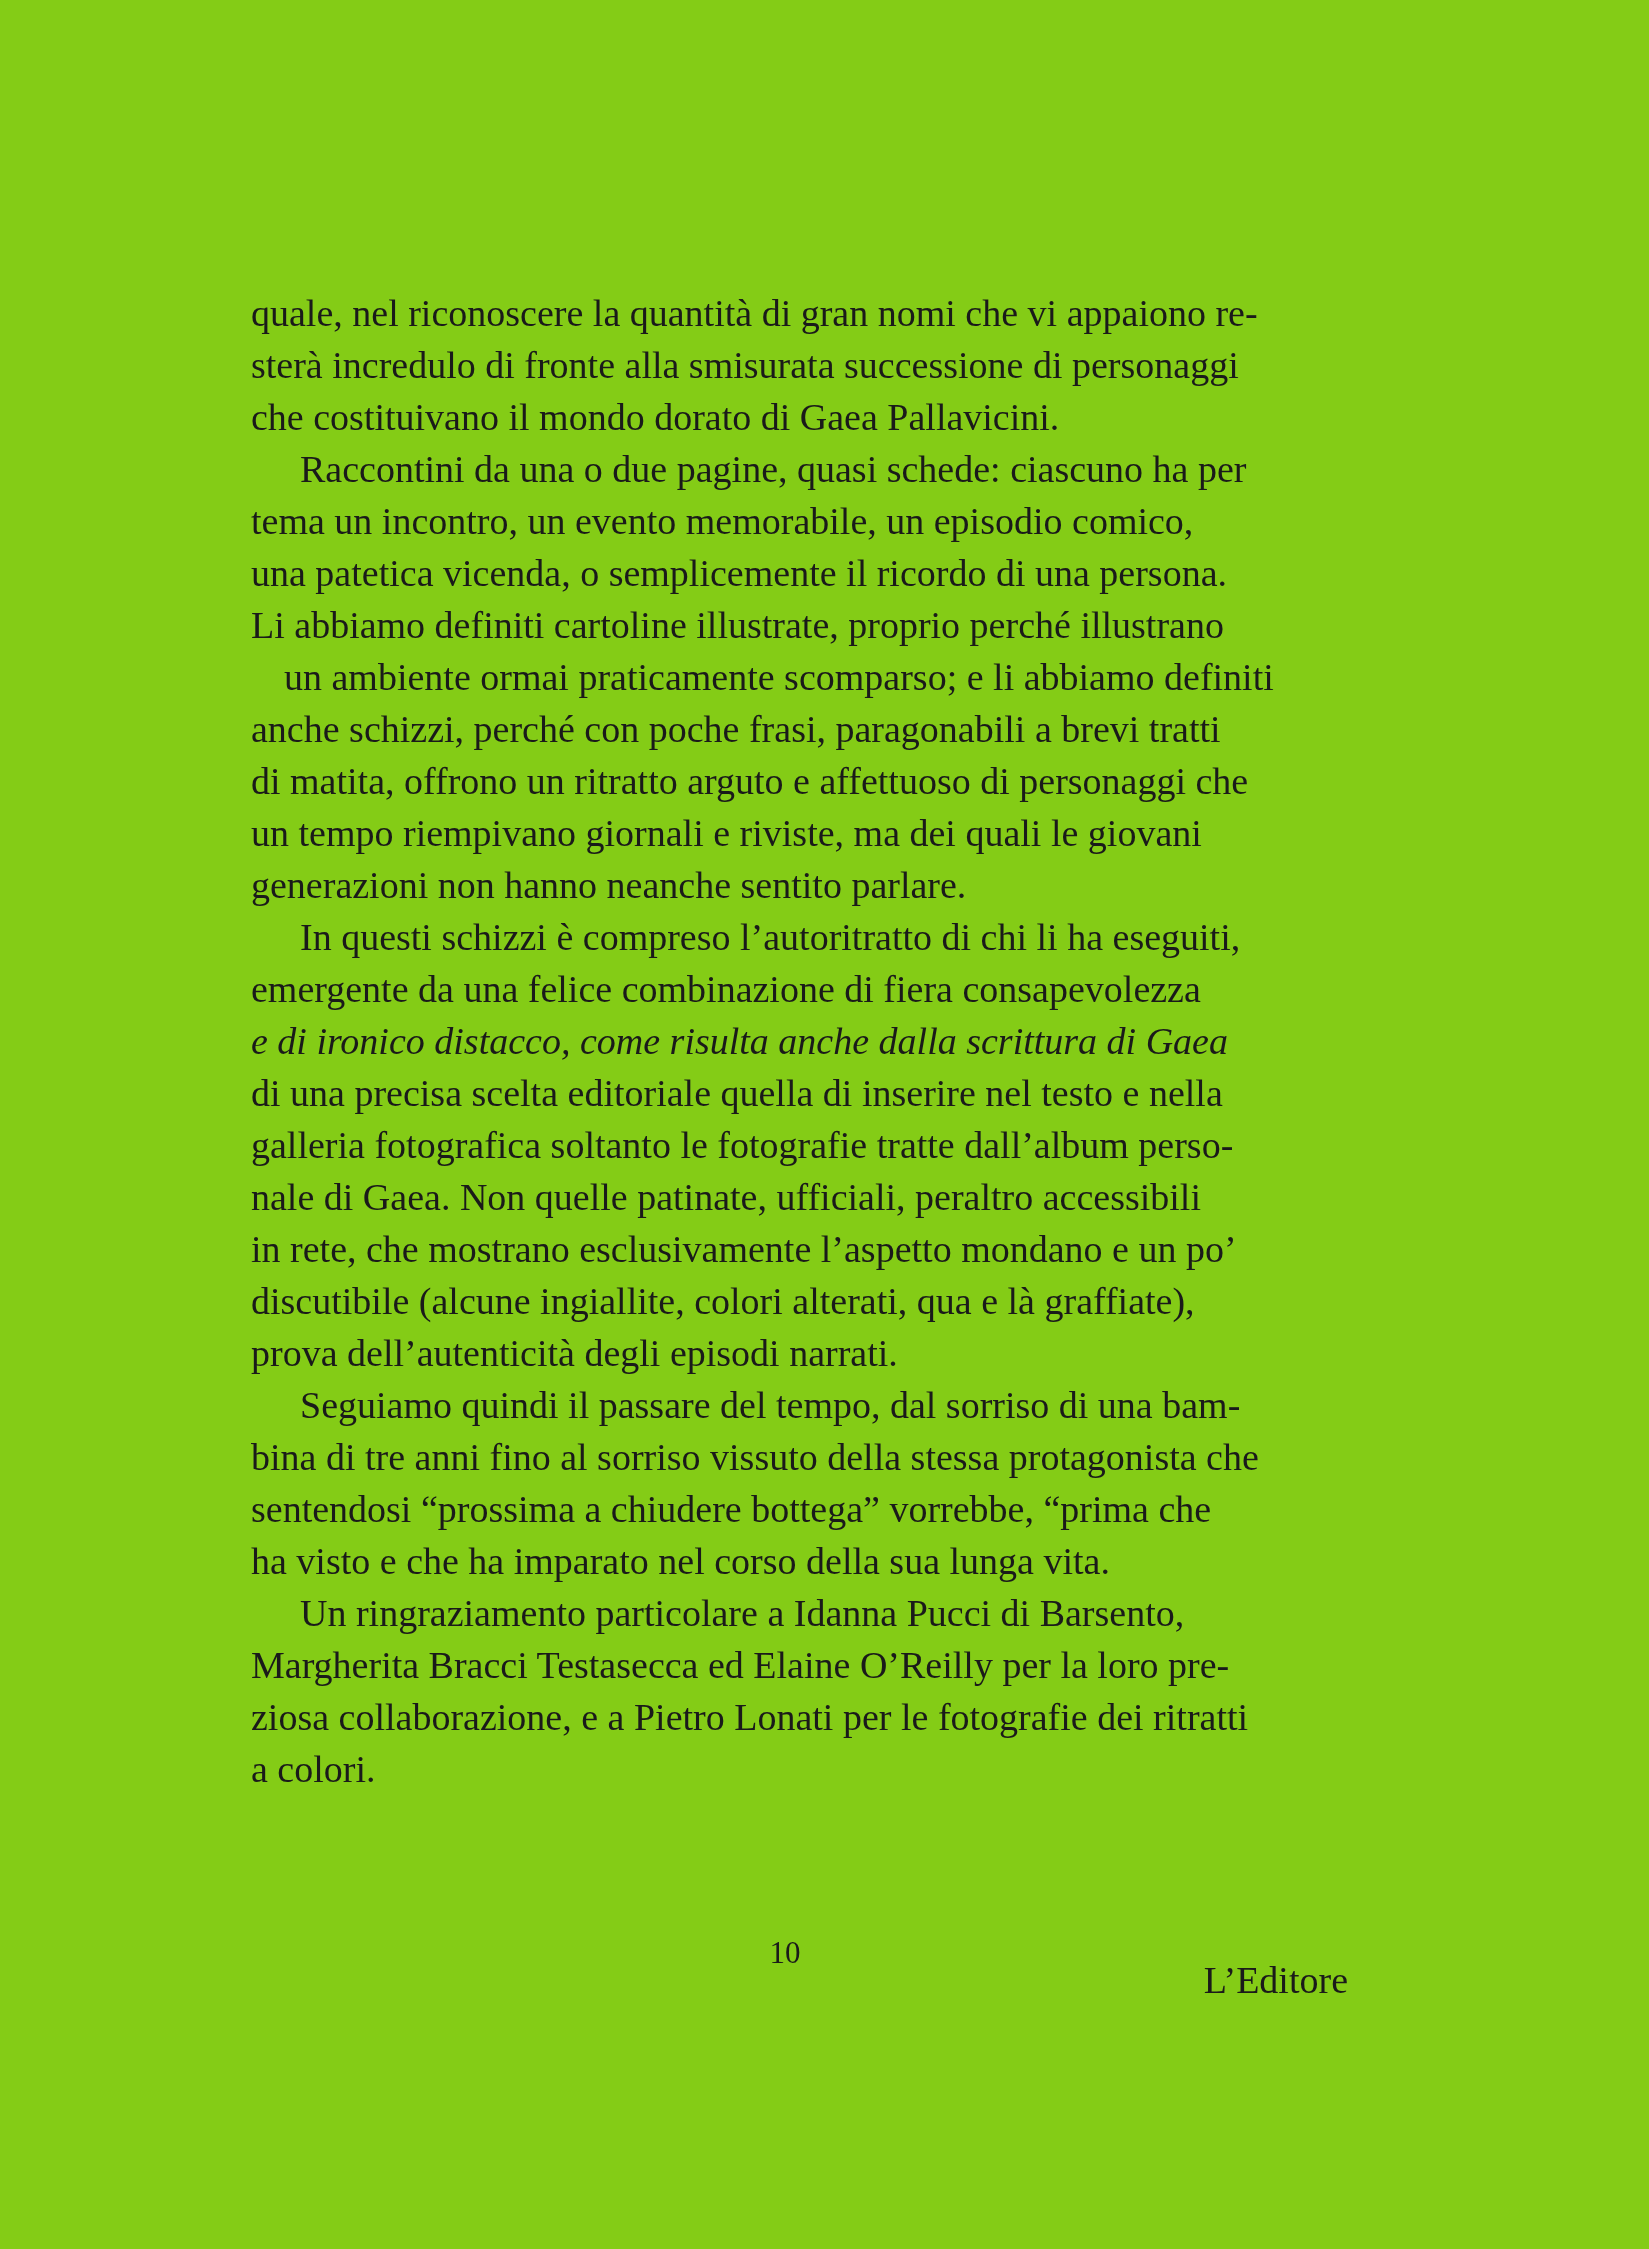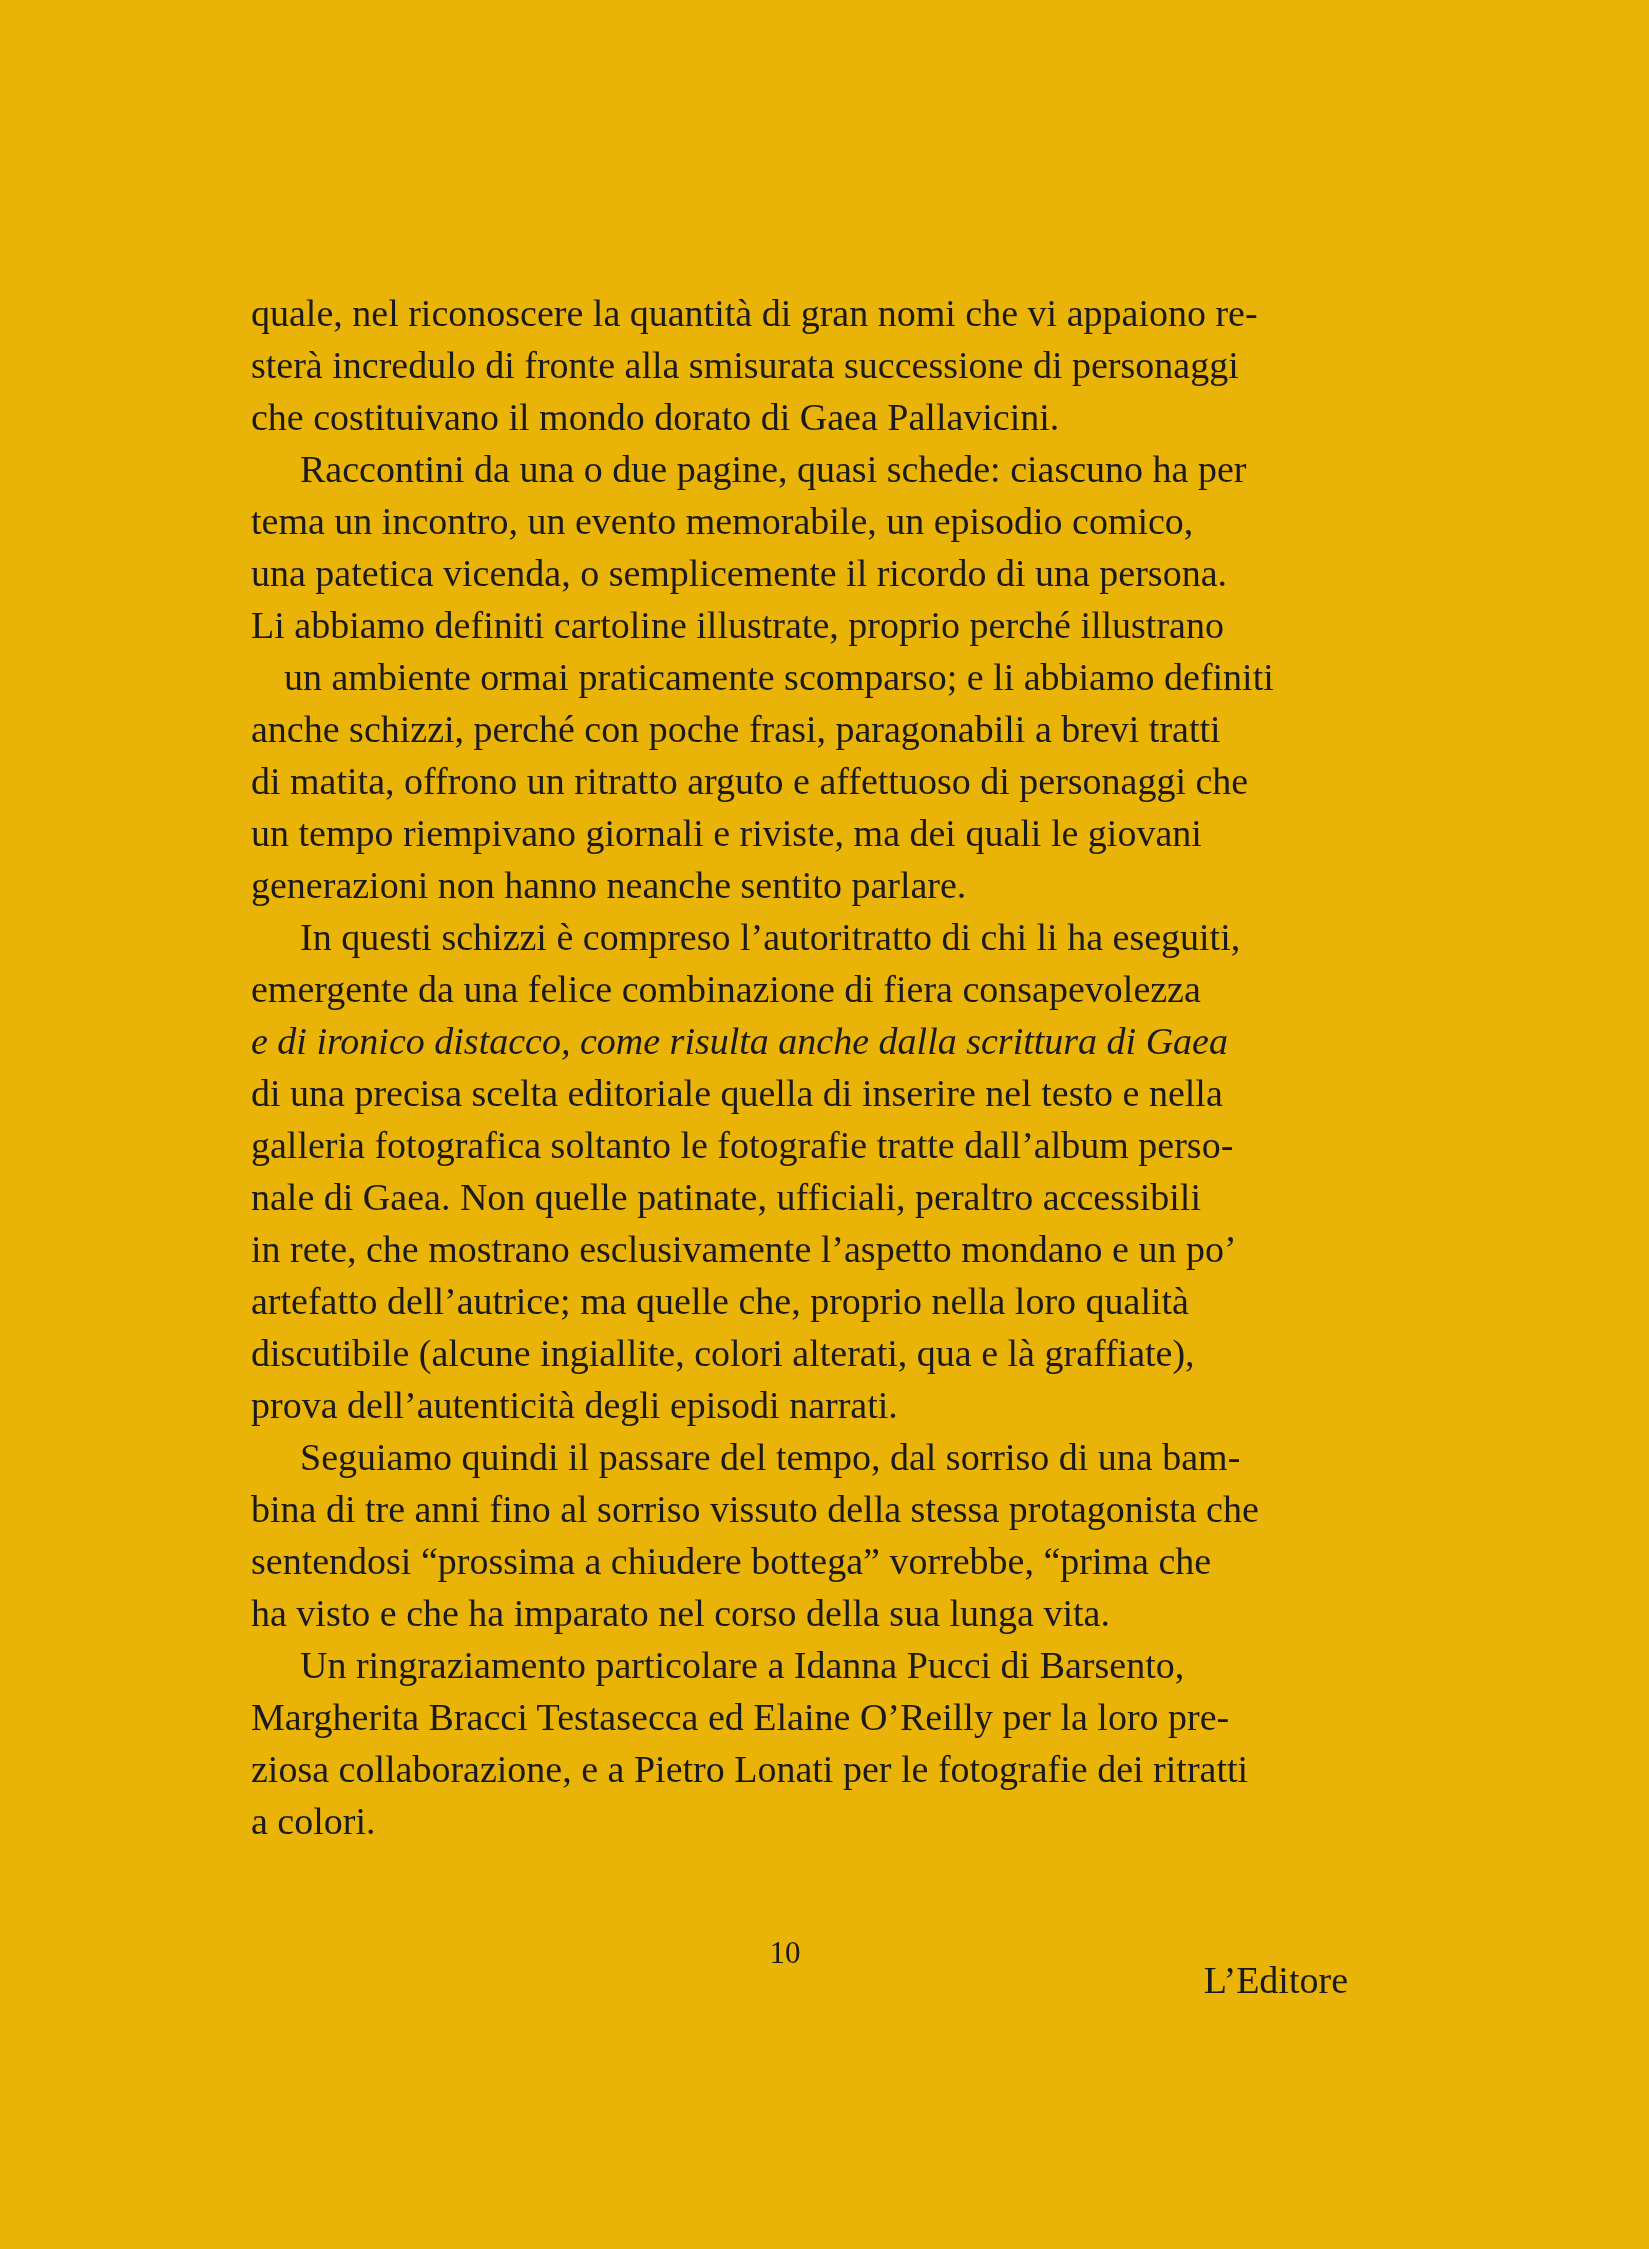--- a/index.html
+++ b/index.html
@@ -11,21 +11,21 @@
       width: 1650px;
       height: 2250px;
       position: relative;
       overflow: hidden;
     }
     .page {
       position: absolute;
       left: 0; top: 0;
       width: 1650px;
       height: 2250px;
-      background: #eab308;
+      background: #84cc16;
     }
     .column {
       position: absolute;
       left: 251px;
       width: 1097px;
       top: 287px;
       font-family: "Liberation Serif", "DejaVu Serif", serif;
       font-size: 38px;
       color: #1a1a1a;
       line-height: 52px;
@@ -89,21 +89,20 @@
         <span class="line last">generazioni non hanno neanche sentito parlare.</span>
       </div>
       <div class="paragraph">
         <span class="line indent" style="word-spacing: 0px; text-align-last: left;">In questi schizzi è compreso l’autoritratto di chi li ha eseguiti,</span>
         <span class="line" style="word-spacing: 0px; text-align-last: left;">emergente da una felice combinazione di fiera consapevolezza</span>
         <span class="line" style="word-spacing: 0px; text-align-last: left; font-style: italic;">e di ironico distacco, come risulta anche dalla scrittura di Gaea</span>
         <span class="line" style="word-spacing: 0px; text-align-last: left;">di una precisa scelta editoriale quella di inserire nel testo e nella</span>
         <span class="line" style="word-spacing: 0px; text-align-last: left;">galleria fotografica soltanto le fotografie tratte dall’album perso-</span>
         <span class="line" style="word-spacing: 0px; text-align-last: left;">nale di Gaea. Non quelle patinate, ufficiali, peraltro accessibili</span>
         <span class="line" style="word-spacing: 0px; text-align-last: left;">in rete, che mostrano esclusivamente l’aspetto mondano e un po’</span>
-        <span class="line" style="word-spacing: 0px; text-align-last: left;">artefatto dell’autrice; ma quelle che, proprio nella loro qualità</span>
         <span class="line" style="word-spacing: 0px; text-align-last: left;">discutibile (alcune ingiallite, colori alterati, qua e là graffiate),</span>
         <span class="line last">prova dell’autenticità degli episodi narrati.</span>
       </div>
       <div class="paragraph">
         <span class="line indent" style="word-spacing: 0px; text-align-last: left;">Seguiamo quindi il passare del tempo, dal sorriso di una bam-</span>
         <span class="line" style="word-spacing: 0px; text-align-last: left;">bina di tre anni fino al sorriso vissuto della stessa protagonista che</span>
         <span class="line" style="word-spacing: 0px; text-align-last: left;">sentendosi “prossima a chiudere bottega” vorrebbe, “prima che</span>
         <span class="line last">ha visto e che ha imparato nel corso della sua lunga vita.</span>
       </div>
       <div class="paragraph">

